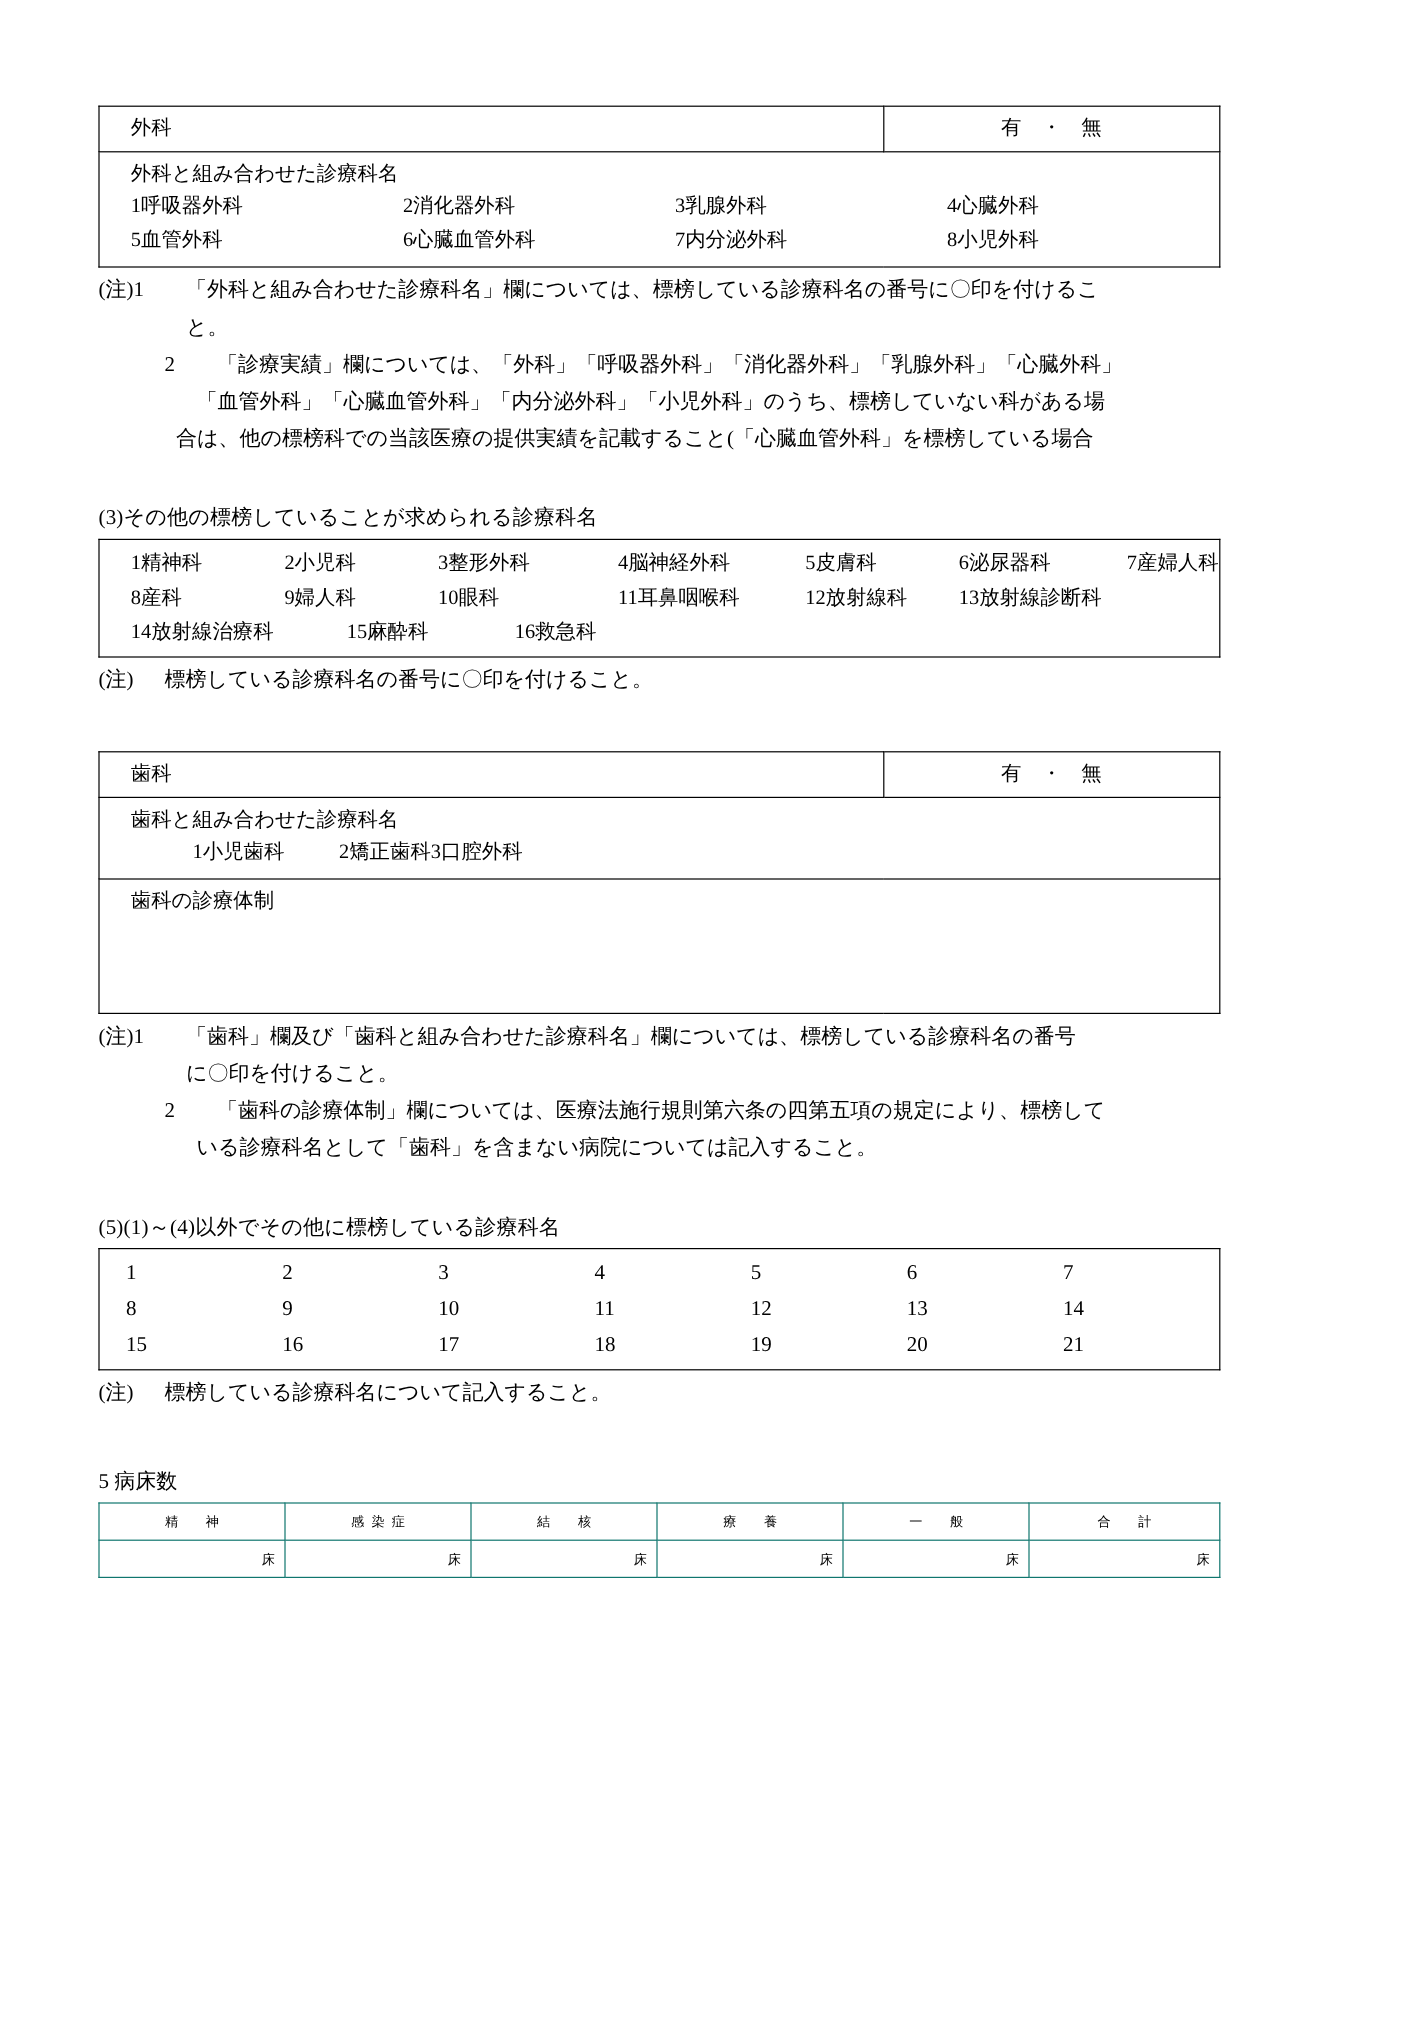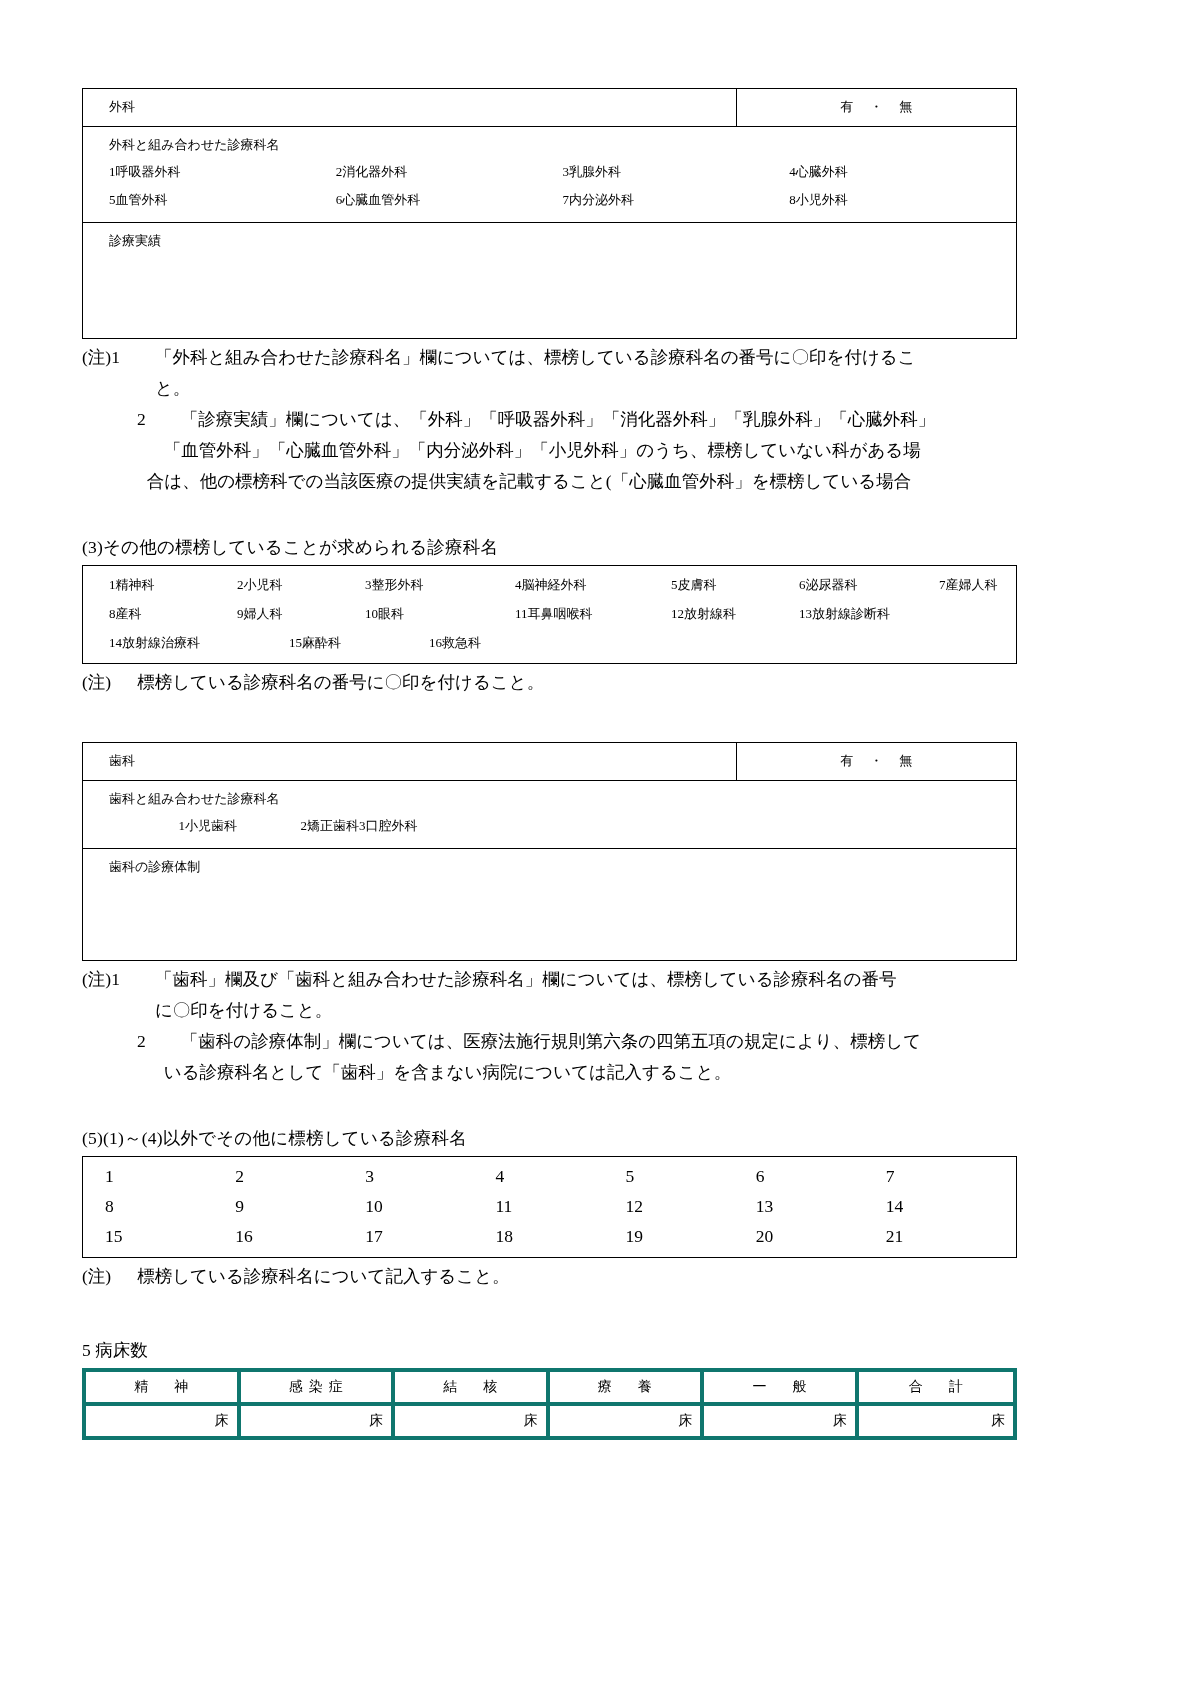--- a/index.html
+++ b/index.html
@@ -36,21 +36,21 @@
 
   table.box {
     width: 100%;
     border-collapse: collapse;
     table-layout: fixed;
   }
   table.box td {
     border: 1px solid #000000;
     padding: 0;
     vertical-align: top;
-    font-size: 13px;
+    font-size: 17px;
   }
 
   .cell-pad {
     padding: 5px 0 6px 26px;
     line-height: 26px;
   }
 
   .row-title td { height: 32px; }
   .yesno {
     text-align: center;
@@ -128,22 +128,22 @@
     font-size: 17.5px;
     line-height: 28px;
     margin: 0 0 4px 0;
   }
   table.beds {
     width: 100%;
     border-collapse: collapse;
     table-layout: fixed;
   }
   table.beds td {
-    border: 4px solid #0f766e;
-    font-size: 14px;
+    border: 1px solid #0f766e;
+    font-size: 11px;
     height: 30px;
     padding: 0;
     font-family: Liberation Serif, serif;
   }
   table.beds td.hdr {
     text-align: center;
     letter-spacing: 6px;
     text-indent: 6px;
   }
   table.beds td.unit {
@@ -184,25 +184,20 @@
                 <div>3乳腺外科</div>
                 <div>4心臓外科</div>
               </div>
               <div class="subject-grid">
                 <div>5血管外科</div>
                 <div>6心臓血管外科</div>
                 <div>7内分泌外科</div>
                 <div>8小児外科</div>
               </div>
             </div>
-          </td>
-        </tr>
-        <tr>
-          <td colspan="2">
-            <div class="cell-pad blank-tall">診療実績</div>
           </td>
         </tr>
       </tbody>
     </table>
 
     <div class="note">
       <div class="note-row">
         <span class="note-label">(注)1</span>
         <span class="note-body">
           <span class="note-line indent-1" style="display:block;">「外科と組み合わせた診療科名」欄については、標榜している診療科名の番号に〇印を付けるこ</span>

